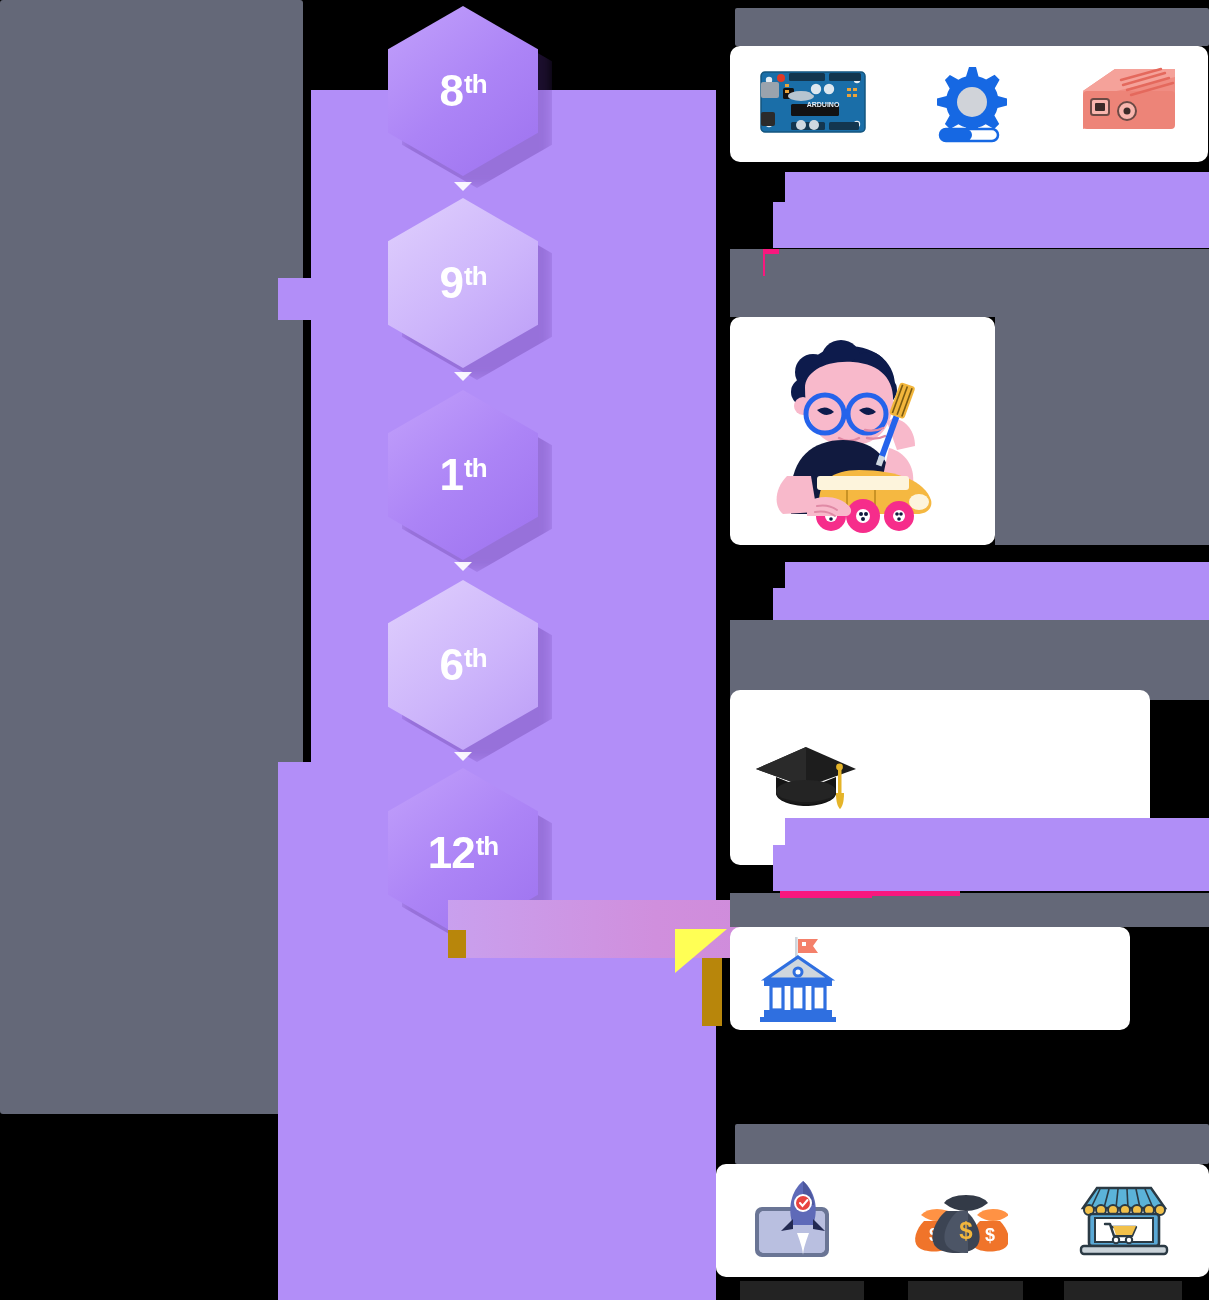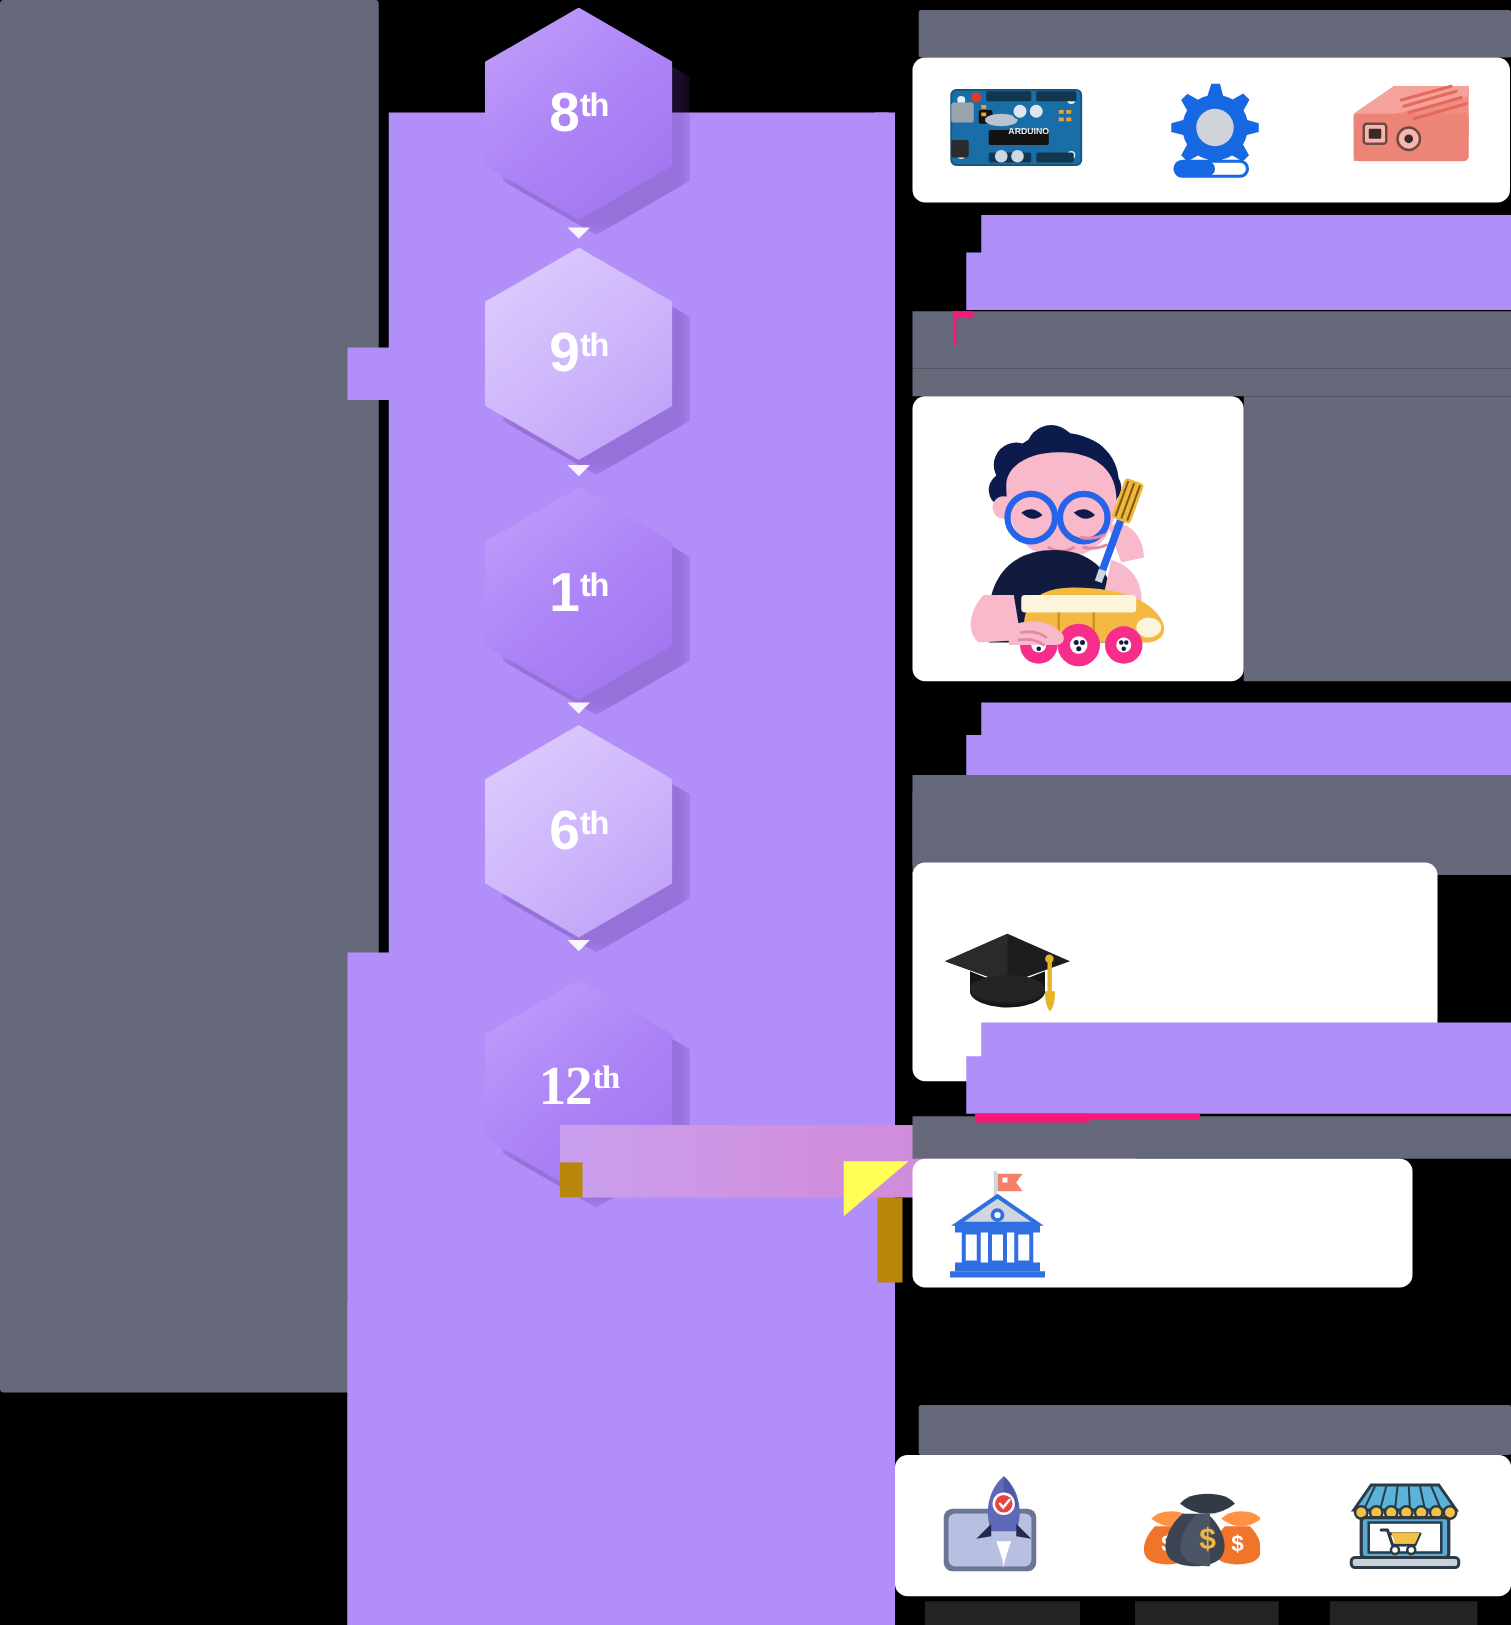--- a/index.html
+++ b/index.html
@@ -98,21 +98,21 @@
     <div class="hex-shadow"></div>
     <div class="hex light">
       <div class="hex-label">
         <span>6</span>
           <span class="ord">th</span>
       </div>
     </div>
   </div>
   <div class="connector" style="left:454px;top:752px;"></div>
 
-  <div class="hex-wrap" style="left:388px;top:784px;font-family:Liberation Serif, serif;">
+  <div class="hex-wrap" style="left:388px;top:768px;">
     <div class="hex-shadow"></div>
     <div class="hex dark">
       <div class="hex-label">
         <span>12</span>
           <span class="ord">th</span>
       </div>
     </div>
   </div>
 
   <div class="ribbon-body" style="left:448px;top:900px;width:460px;height:58px;"></div>

